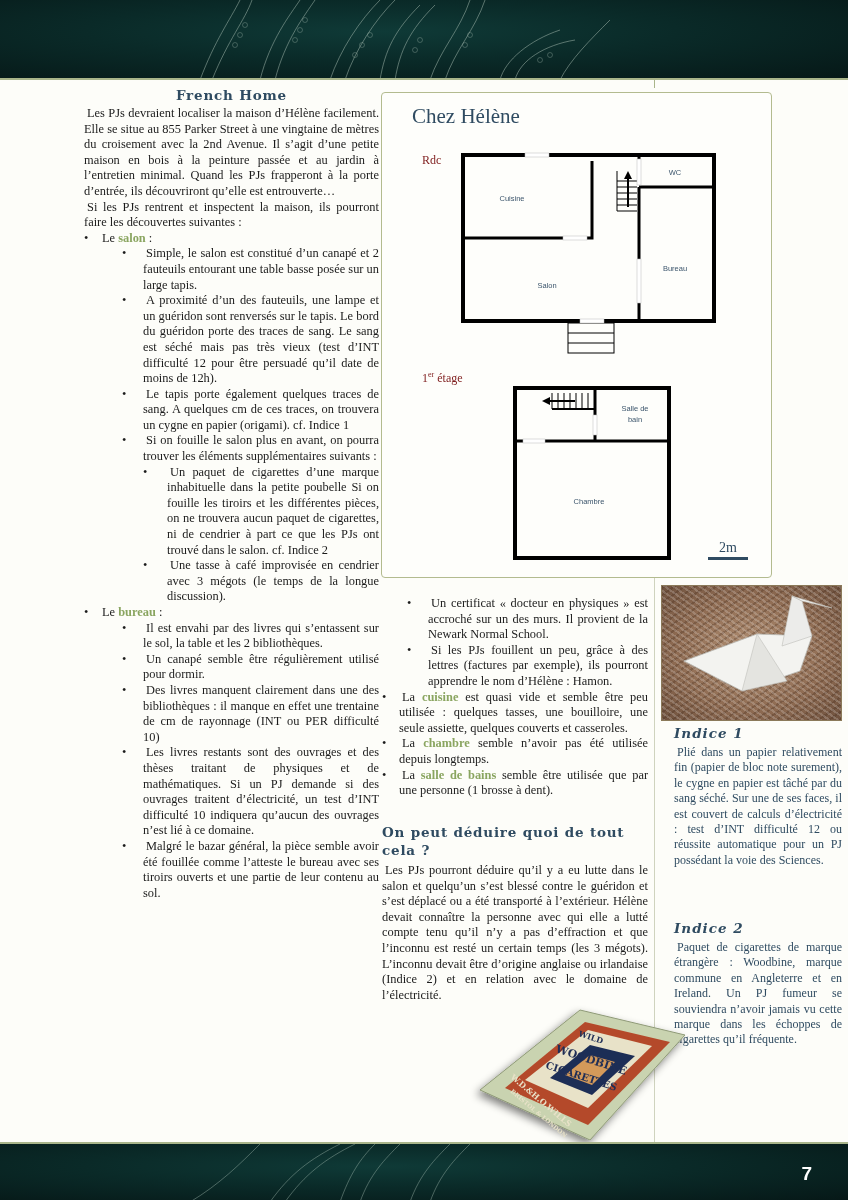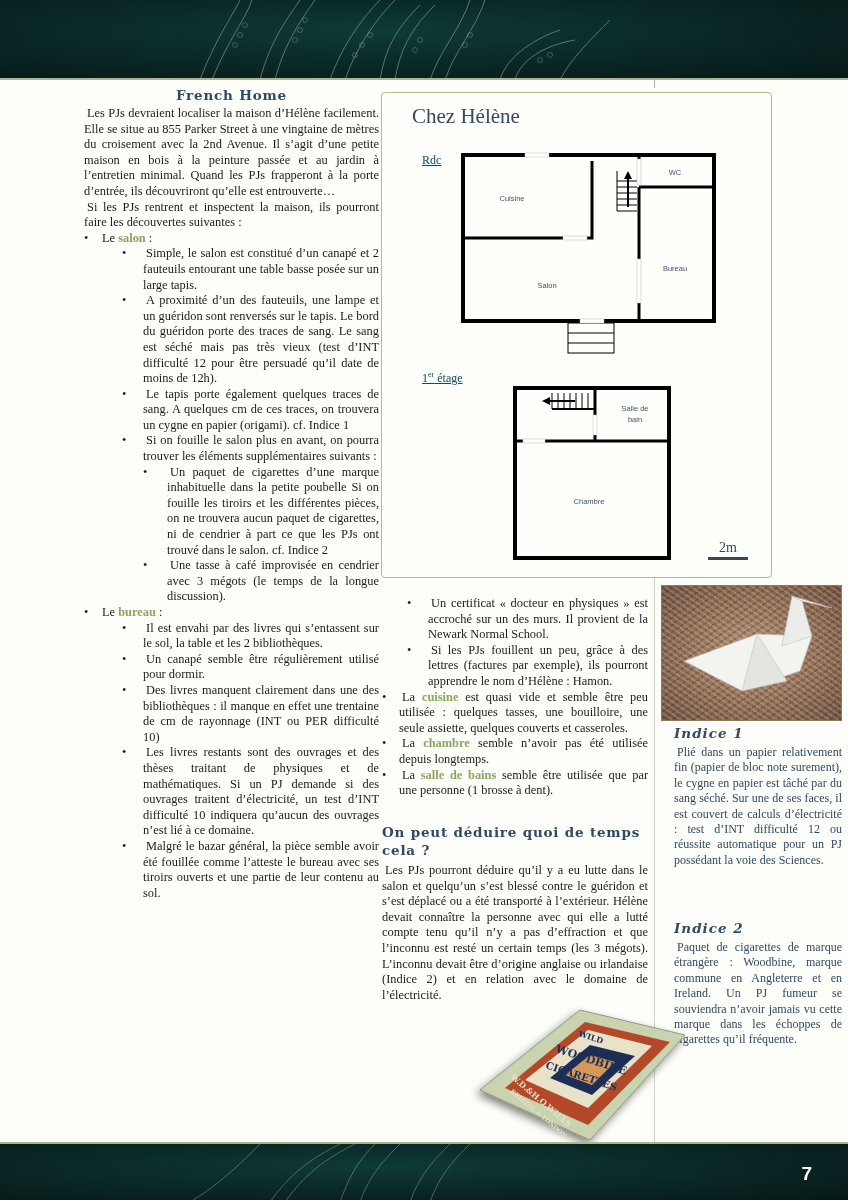--- a/index.html
+++ b/index.html
@@ -55,21 +55,21 @@
   
   .map-panel {
     position: absolute; left: 381px; top: 92px; width: 391px; height: 486px;
     border: 1.5px solid #b3bb8f; border-radius: 4px; background: #fefefb;
   }
   .map-title {
     position: absolute; left: 30px; top: 10px;
     font-family: "Liberation Serif", serif; color: #2f4b61; font-size: 21px; line-height: 26px;
   }
   .floor-label {
-    position: absolute; font-size: 12px; color: #0c4a6e; text-decoration: underline;
+    position: absolute; font-size: 12px; color: #7f1d1d;
   }
   .map-panel svg { position: absolute; left: 0; top: 0; }
   .room-label { font-family: "Liberation Sans", "DejaVu Sans", sans-serif; font-size: 7.5px; fill: #3d566d; }
   .scale-label { position: absolute; left: 337px; top: 447px; font-size: 14px; color: #2f4b61; }
   .scale-bar { position: absolute; left: 326px; top: 464px; width: 40px; height: 2.5px; background: #2f4b61; }
 
   .mid-col { position: absolute; left: 382px; top: 596px; width: 266px; }
   .mid-col ul.l2 { margin-left: 22px; }
   .mid-col ul.l1 > li { padding-left: 17px; text-align: justify; text-indent: 3px;}
   .mid-col ul.l1 > li::before { text-indent: 0; }
@@ -255,21 +255,21 @@
     <li>Si les PJs fouillent un peu, grâce à des lettres (factures par exemple), ils pourront apprendre le nom d’Hélène : Hamon.</li>
   </ul>
   <ul class="l1">
     <li><span>La </span><span class="room">cuisine</span><span> est quasi vide et semble être peu utilisée : quelques tasses, une bouilloire, une seule assiette, quelques couverts et casseroles.</span></li>
     <li><span>La </span><span class="room">chambre</span><span> semble n’avoir pas été utilisée depuis longtemps.</span></li>
     <li><span>La </span><span class="room">salle de bains</span><span> semble être utilisée que par une personne (1 brosse à dent).</span></li>
   </ul>
 </div>
 
 <div class="deduce">
-  <h2 class="section">On peut déduire quoi de temps cela ?</h2>
+  <h2 class="section">On peut déduire quoi de tout cela ?</h2>
   <p class="just"><span>Les PJs pourront déduire qu’il y a eu lutte dans le salon et quelqu’un s’est blessé contre le guéridon et s’est déplacé ou a été transporté à l’extérieur. Hélène devait connaître la personne avec qui elle a lutté compte tenu qu’il n’y a pas d’effraction et que l’inconnu est resté un certain temps (les 3 mégots). L’inconnu devait être d’origine anglaise ou irlandaise (</span><span class="cf">Indice 2</span><span>) et en relation avec le domaine de l’électricité.</span></p>
 </div>
 
 <div class="swan">
   <svg width="181" height="136">
     <polygon points="22,75 95,48 150,50 138,85 80,105" fill="#f3f3f0" stroke="#b9b9b4" stroke-width="0.8"></polygon>
     <polygon points="80,105 95,48 125,95" fill="#e4e4e0" stroke="#c0c0bb" stroke-width="0.6"></polygon>
     <polygon points="120,60 130,10 140,15 150,50" fill="#ececea" stroke="#bdbdb8" stroke-width="0.6"></polygon>
     <polygon points="130,10 170,22 140,15" fill="#f7f7f5" stroke="#c0c0bb" stroke-width="0.6"></polygon>
   </svg>

